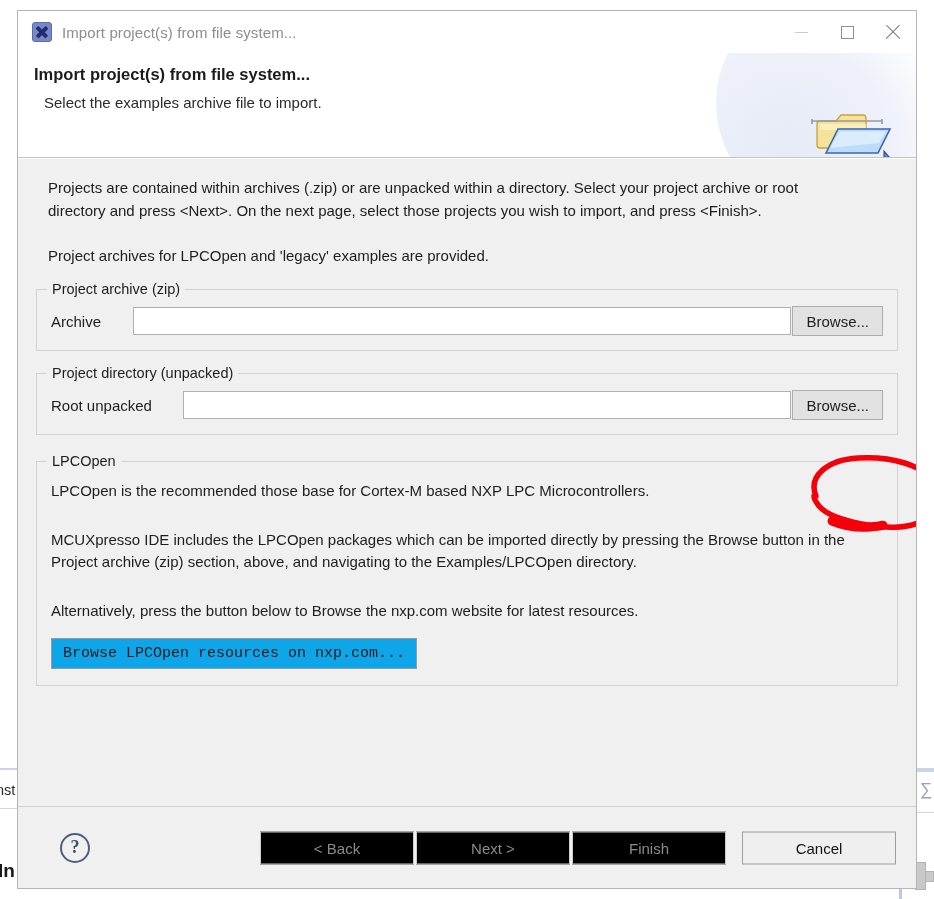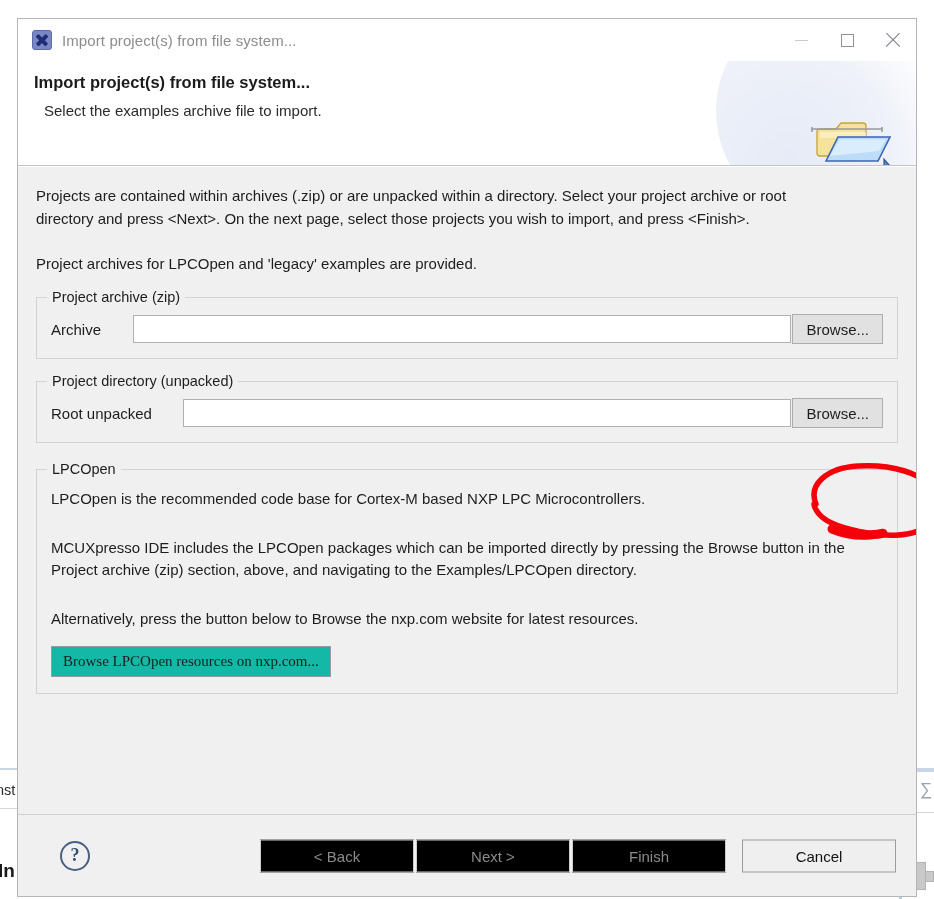--- a/index.html
+++ b/index.html
@@ -52,21 +52,21 @@
   }
   .bg-right-plus::before { left: 0; top: 9px; width: 26px; height: 9px; }
   .bg-right-plus::after  { left: 9px; top: 0px; width: 9px; height: 26px; }
   .bg-right-vline {
     position: absolute; right: 32px; top: 874px; width: 3px; height: 25px; background: #b9cbe3;
   }
 
   
   .dialog {
     position: absolute;
-    left: 17px; top: 18px;
+    left: 17px; top: 10px;
     width: 900px; height: 879px;
     background: #f0f0f0;
     border: 1px solid #b5b5b5;
     box-shadow: 0 0 0 0 rgba(0,0,0,0);
     display: flex; flex-direction: column;
   }
 
   
   .titlebar {
     height: 42px; min-height: 42px;
@@ -133,21 +133,21 @@
   .body {
     flex: 1;
     background: #f0f0f0;
     border-top: 1px solid #ffffff;
     padding: 18px 18px 0 18px;
     position: relative;
     overflow: hidden;
   }
   .para {
     font-size: 15px; color: #1d1d1d; line-height: 1.52;
-    margin: 0 0 0 0; max-width: 810px;
+    margin: 0 0 0 12px; max-width: 810px;
   }
   .para.second { margin-top: 22px; }
 
   
   .group {
     position: relative;
     border: 1px solid #d2d2d2;
     margin-top: 22px;
     padding: 16px 14px 14px 14px;
   }
@@ -184,22 +184,22 @@
   }
 
   
   .lpc-group { margin-top: 26px; padding: 18px 14px 16px 14px; }
   .lpc-line { font-size: 15px; color: #1d1d1d; line-height: 1.5; margin: 0; }
   .lpc-line.gap { margin-top: 26px; }
   .lpc-line.wrap { max-width: 862px; }
   .lpc-btn {
     margin-top: 16px; margin-left: 0;
     font-size: 15px; height: 31px; padding: 0 11px;
-    background: #14b8a6; border: 1px solid #9a9a9a; color: #1d1d1d;
-    font-family: Liberation Serif, serif; cursor: default;
+    background: #0ea5e9; border: 1px solid #9a9a9a; color: #1d1d1d;
+    font-family: Liberation Mono, monospace; cursor: default;
   }
 
   
   .footer {
     height: 82px; min-height: 82px;
     background: #f0f0f0;
     border-top: 1px solid #d0d0d0;
     display: flex; align-items: center;
     padding: 0 20px;
     position: relative;
@@ -316,21 +316,21 @@
       <span class="legend">Project directory (unpacked)</span>
       <div class="field-row">
         <span class="field-label rootdir">Root unpacked</span>
         <input class="text-input" type="text" value="" style="">
         <button class="btn">Browse...</button>
       </div>
     </div>
 
     <div class="group lpc-group">
       <span class="legend">LPCOpen</span>
-      <p class="lpc-line">LPCOpen is the recommended code base for Cortex-M based NXP LPC Microcontrollers.</p>
+      <p class="lpc-line">LPCOpen is the recommended those base for Cortex-M based NXP LPC Microcontrollers.</p>
       <p class="lpc-line gap wrap">MCUXpresso IDE includes the LPCOpen packages which can be imported directly by pressing the Browse button in the Project archive (zip) section, above, and navigating to the Examples/LPCOpen directory.</p>
       <p class="lpc-line gap">Alternatively, press the button below to Browse the nxp.com website for latest resources.</p>
       <button class="lpc-btn">Browse LPCOpen resources on nxp.com...</button>
     </div>
 
     <svg class="annotation" viewBox="0 0 164 95">
       <path d="M28 47 C20 28, 38 11, 70 9 C103 7, 136 16, 146 34
                C154 49, 146 66, 132 73 C118 80, 96 79, 80 76
                C62 73, 40 68, 31 57 C27 52, 26 50, 26 47 Z" fill="none" stroke="#f3000a" stroke-width="5.5" stroke-linecap="round" stroke-linejoin="round"></path>
       <path d="M44 72 C56 77, 70 79, 82 78 C88 77.6, 92 77, 95 76.2" fill="none" stroke="#f3000a" stroke-width="9" stroke-linecap="round"></path>

